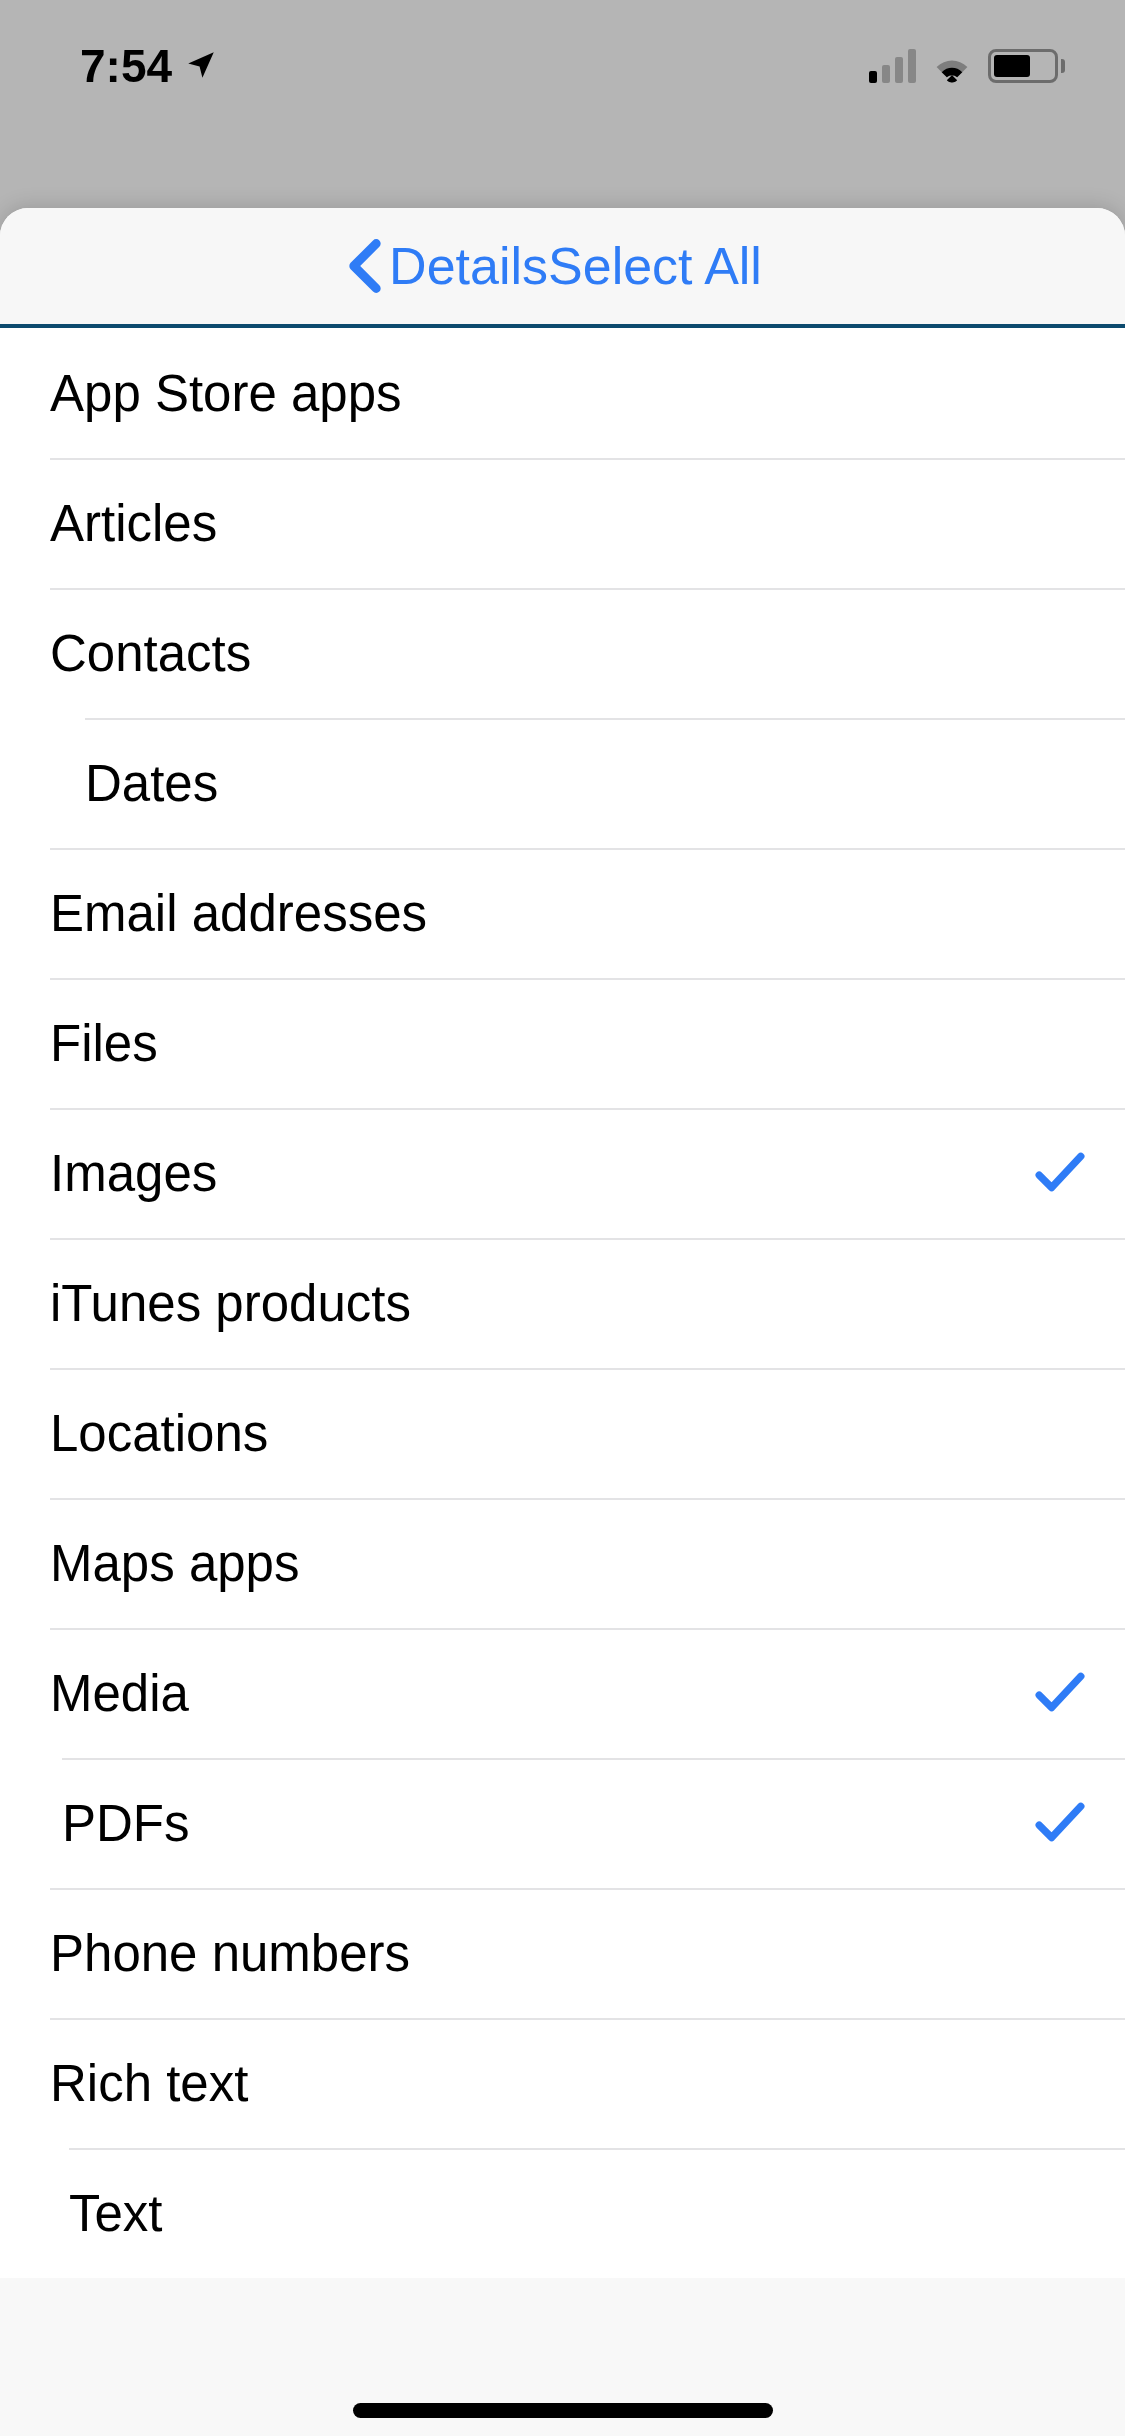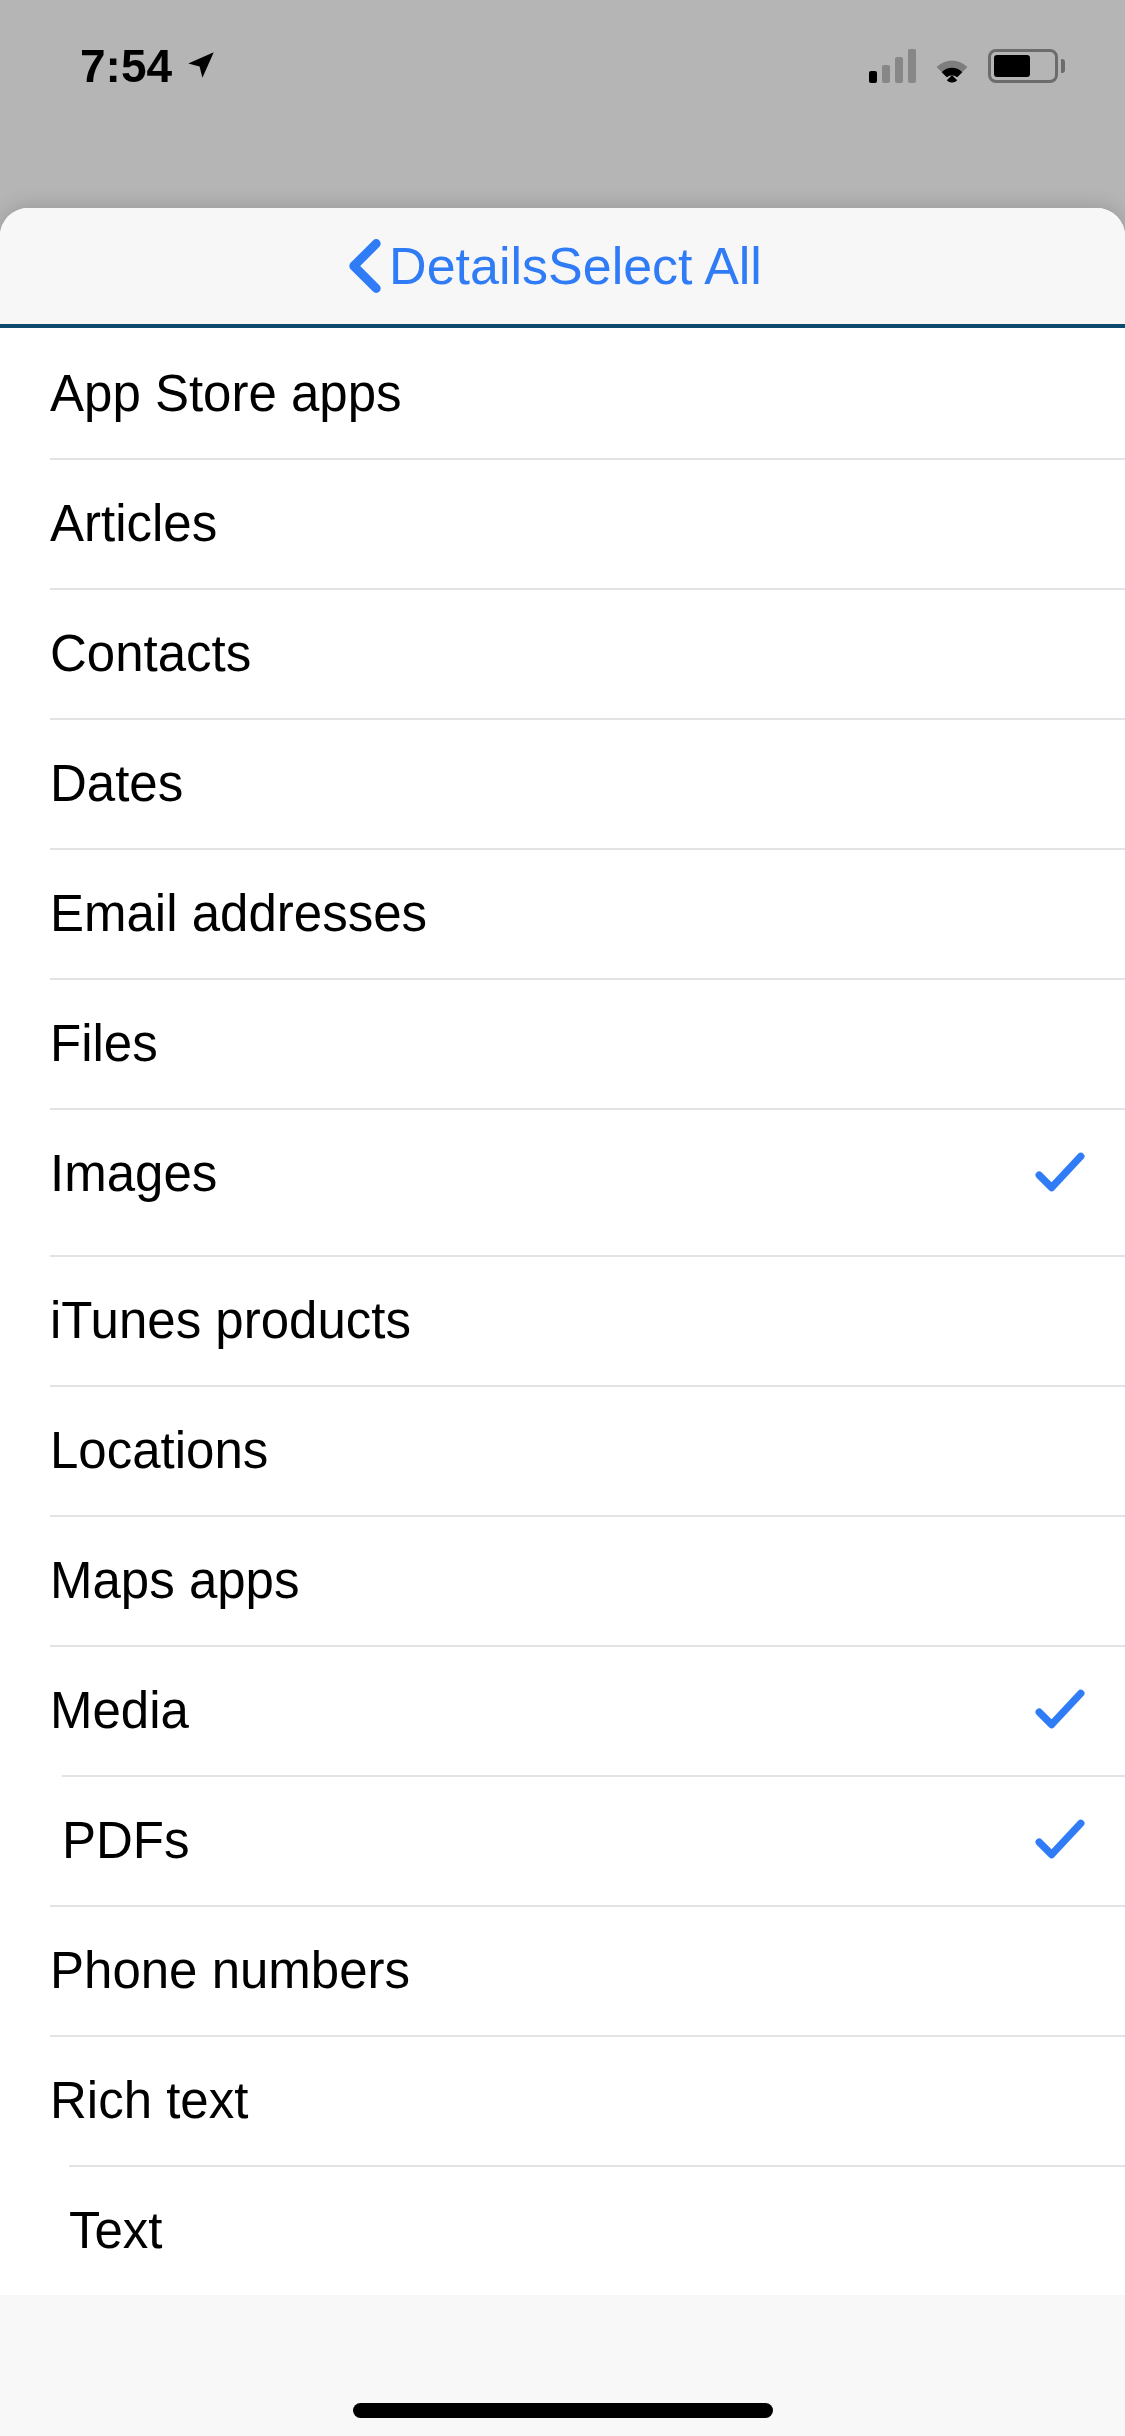--- a/index.html
+++ b/index.html
@@ -213,42 +213,42 @@
         <span class="row-label">App Store apps</span>
       </div>
       <div class="list-row" style="position: relative;">
         <div class="row-border"></div>
         <span class="row-label">Articles</span>
       </div>
       <div class="list-row" style="position: relative;">
         <div class="row-border"></div>
         <span class="row-label">Contacts</span>
       </div>
-      <div class="list-row" style="position: relative;">
+      <div class="list-row" style="position: relative; margin-left: 35px;">
         <div class="row-border"></div>
         <span class="row-label">Dates</span>
       </div>
       <div class="list-row" style="position: relative;">
         <div class="row-border"></div>
         <span class="row-label">Email addresses</span>
       </div>
       <div class="list-row" style="position: relative;">
         <div class="row-border"></div>
         <span class="row-label">Files</span>
       </div>
       <div class="list-row" style="position: relative;">
         <div class="row-border"></div>
         <span class="row-label">Images</span>
         <span class="checkmark">
           <svg width="50" height="44" viewBox="0 0 24 20" fill="none">
             <path d="M2 11l6 6L22 2" stroke="#2f7cf6" stroke-width="3.5" stroke-linecap="round" stroke-linejoin="round"></path>
           </svg>
         </span>
       </div>
-      <div class="list-row" style="position: relative; margin-top: 17px;">
+      <div class="list-row" style="position: relative;">
         <div class="row-border"></div>
         <span class="row-label">iTunes products</span>
       </div>
       <div class="list-row" style="position: relative;">
         <div class="row-border"></div>
         <span class="row-label">Locations</span>
       </div>
       <div class="list-row" style="position: relative;">
         <div class="row-border"></div>
         <span class="row-label">Maps apps</span>

